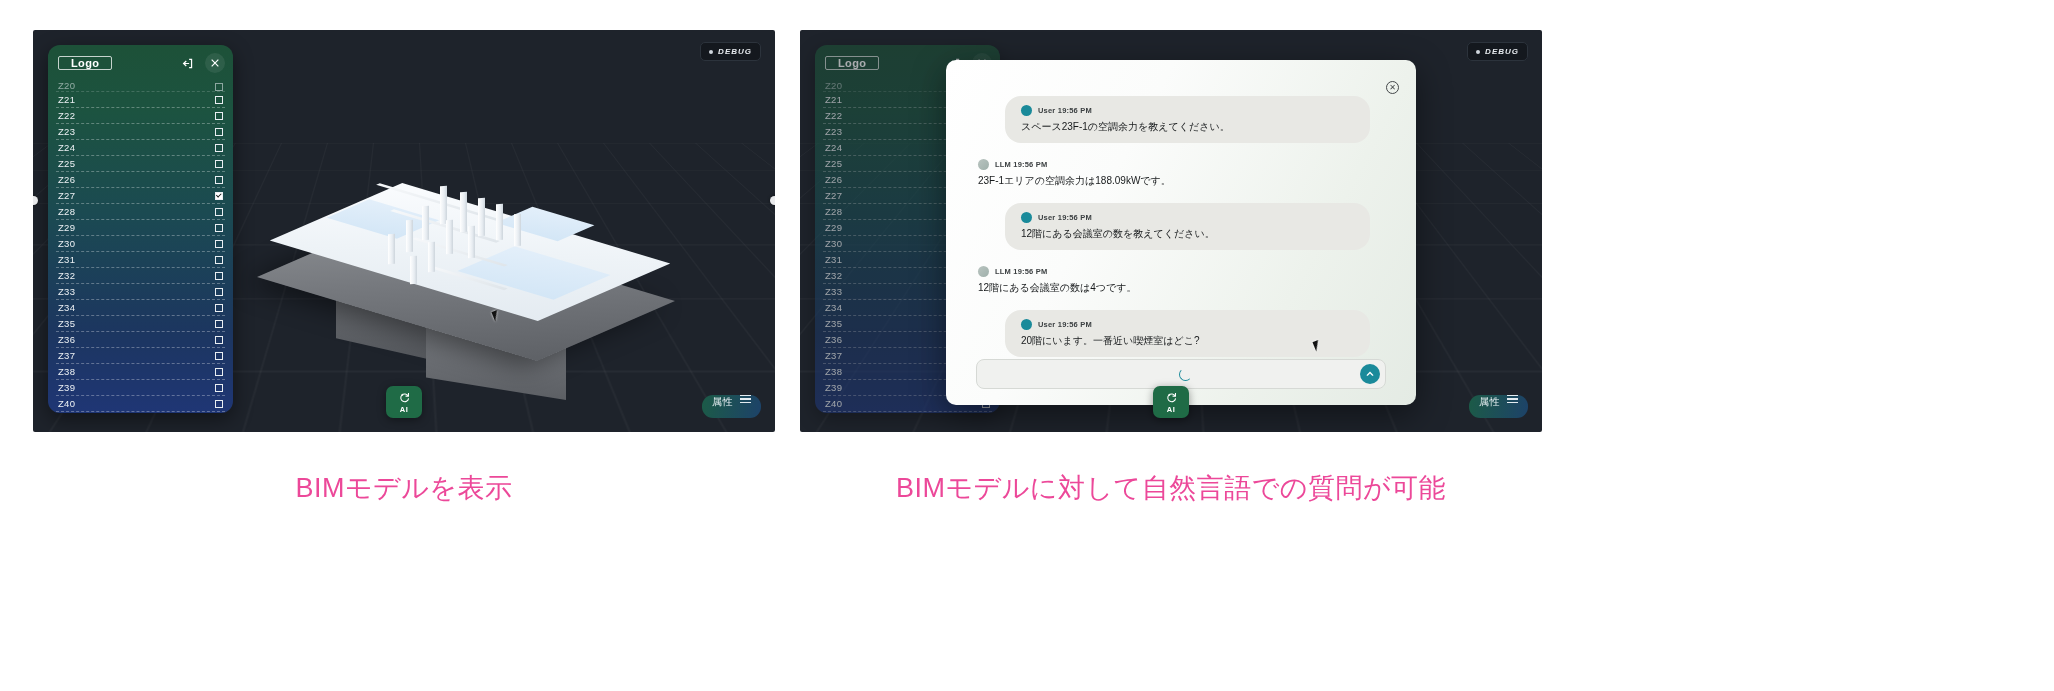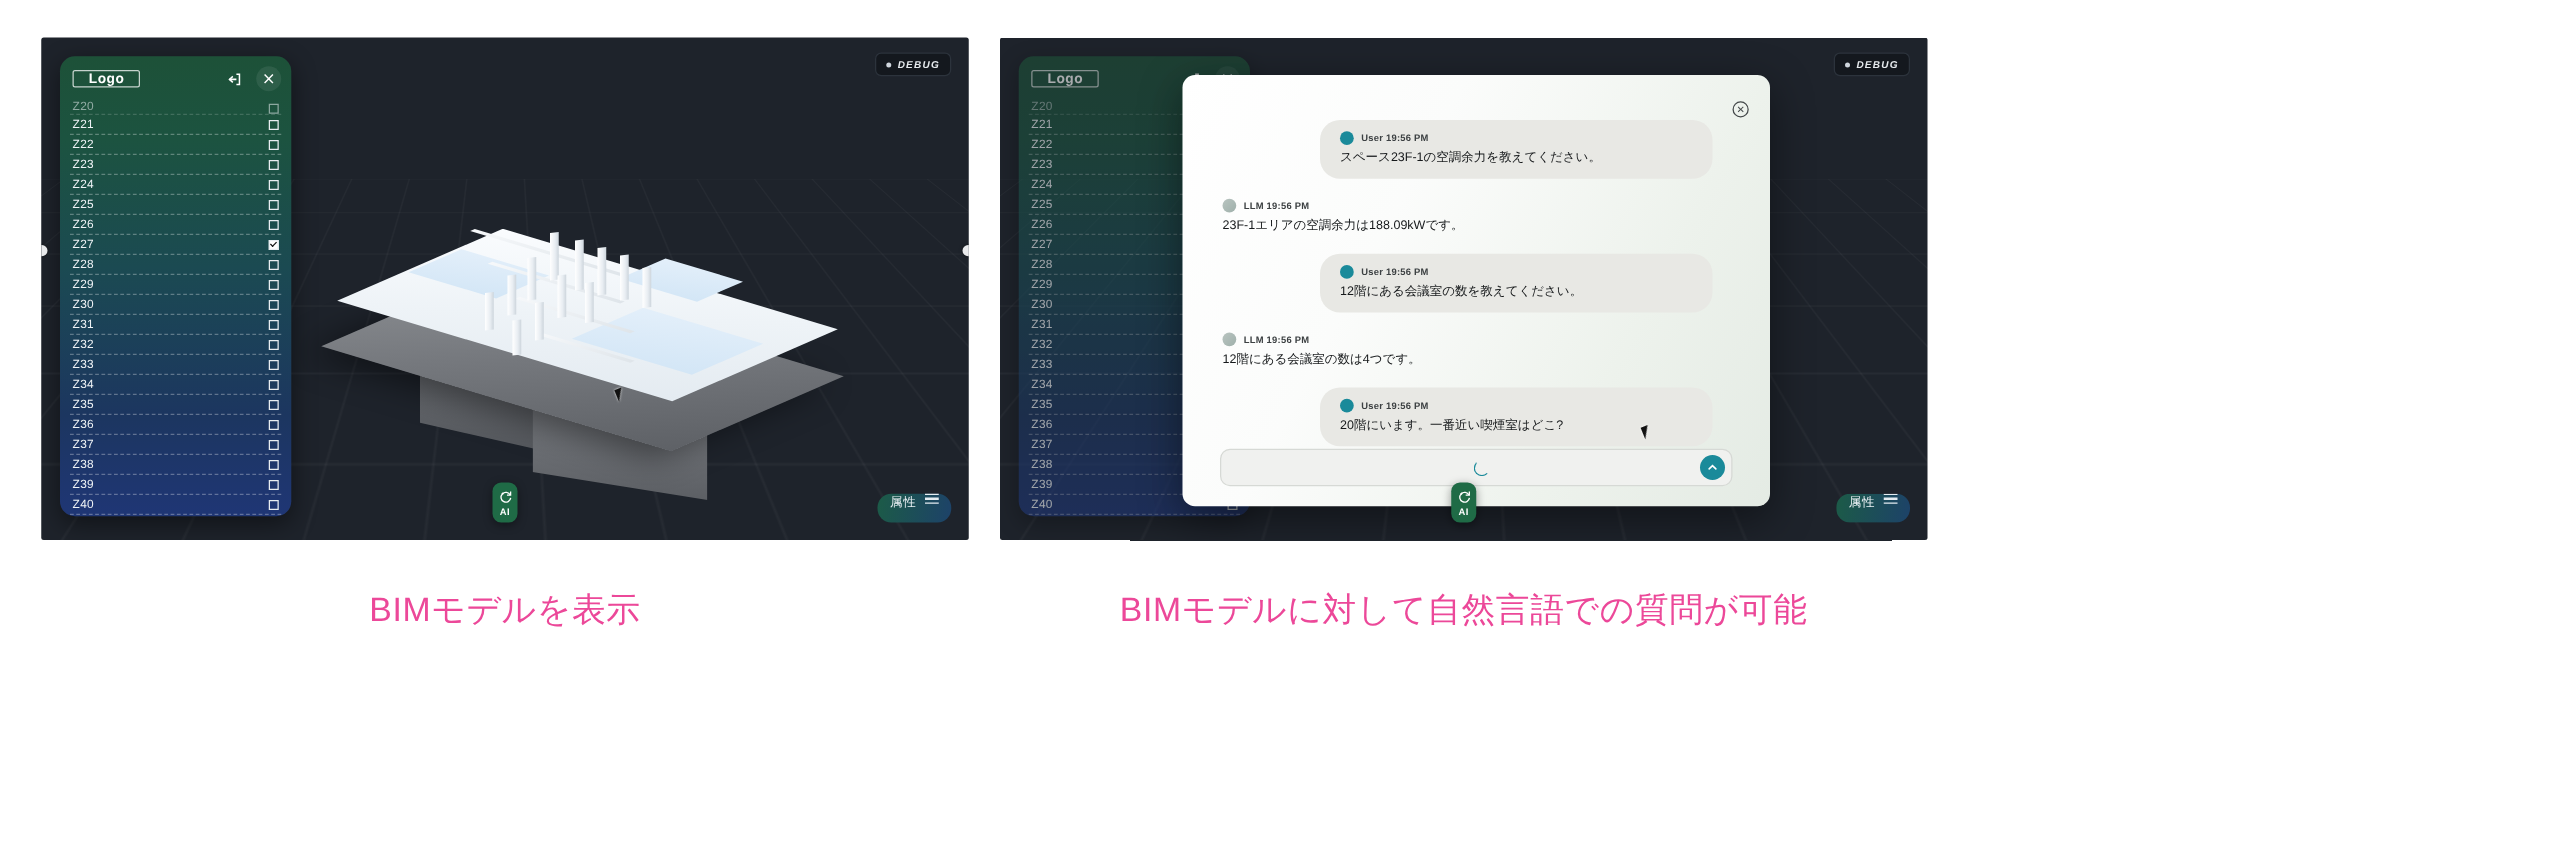--- a/index.html
+++ b/index.html
@@ -160,21 +160,21 @@
     display: flex; align-items: center; gap: 5px;
     background: #14181e; border: 1px solid #2c333c;
     border-radius: 5px; padding: 4px 8px;
     color: #e6eaee; font-size: 8px; letter-spacing: 1px; font-weight: bold; font-style: italic;
   }
   .debug-dot { width: 4px; height: 4px; border-radius: 50%; background: #cfd6dd; }
 
   
   .ai-button {
     position: absolute; left: 50%; transform: translateX(-50%);
-    bottom: 14px; width: 20px; height: 32px;
+    bottom: 14px; width: 36px; height: 32px;
     background: #1f6b46; border-radius: 7px;
     display: flex; flex-direction: column; align-items: center; justify-content: center;
     gap: 1px; cursor: pointer;
     box-shadow: 0 2px 8px rgba(0,0,0,.4);
   }
   .ai-button .ai-label { color: #fff; font-size: 7.5px; font-weight: bold; letter-spacing: .4px; }
   .ai-button svg { display: block; }
 
   
   .prop-button {
@@ -221,21 +221,21 @@
   .msg { margin-bottom: 16px; }
   .msg-meta { display: flex; align-items: center; gap: 6px; margin-bottom: 4px; }
   .avatar { width: 11px; height: 11px; border-radius: 50%; flex: 0 0 11px; }
   .avatar.user { background: #1a8a9a; }
   .avatar.llm  { background: linear-gradient(135deg, #b9c4c0, #9fb0ab); }
   .msg-name { font-size: 7.5px; color: #3c4042; font-weight: bold; letter-spacing: .2px; }
   .msg-text { font-size: 10px; color: #16191b; line-height: 1.35; }
 
   .msg.user-msg {
     background: #e8e8e4; border-radius: 16px;
-    padding: 9px 16px; margin-left: 80px; margin-right: 16px;
+    padding: 9px 16px; margin-left: 29px; margin-right: 16px;
   }
   .msg.llm-msg { padding: 0 2px; margin-right: 40px; }
 
   .chat-input-row {
     position: absolute; left: 30px; right: 30px; bottom: 16px;
     height: 30px; border-radius: 8px;
     background: #f0f1ef; border: 1px solid #d6d9d5;
     display: flex; align-items: center; justify-content: center;
     padding: 0 4px 0 12px;
   }

